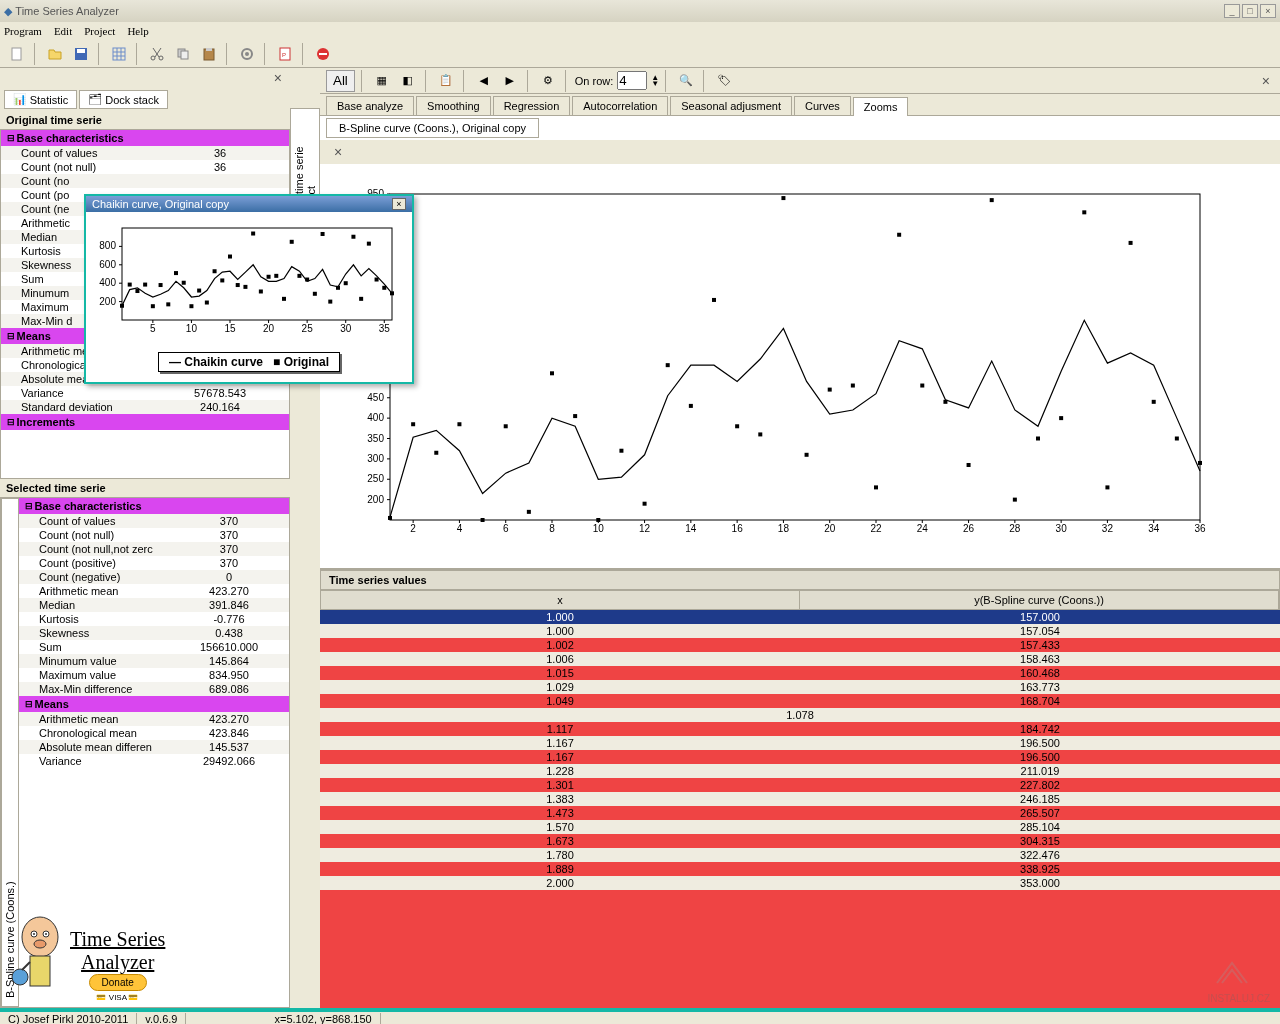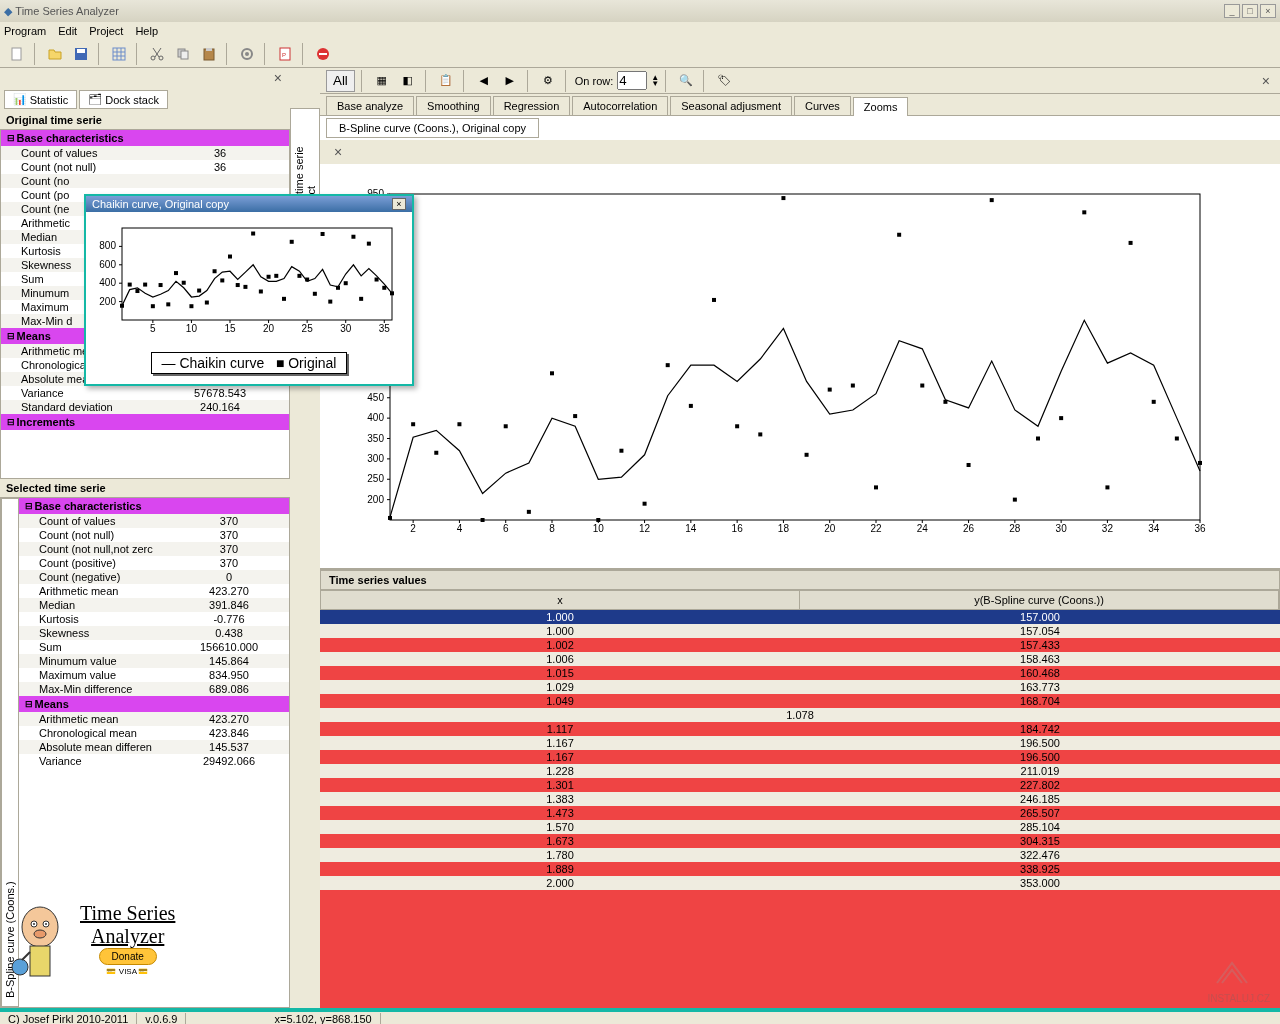--- a/index.html
+++ b/index.html
@@ -1,21 +1,21 @@
 <!DOCTYPE html>
 <html><head>
 <meta charset="utf-8">
 <style>
 * { box-sizing: border-box; margin: 0; padding: 0; }
 body { font-family: Tahoma, sans-serif; font-size: 11px; background: #ece9d8; width: 1280px; height: 1024px; overflow: hidden; }
 .titlebar { background: linear-gradient(#e8e6d9, #d6d3c2); height: 22px; display: flex; align-items: center; padding: 0 4px; color: #555; font-size: 11px; justify-content: space-between; }
 .titlebar-btns { display: flex; gap: 2px; }
 .titlebar-btns span { width: 16px; height: 14px; background: #ece9d8; border: 1px solid #999; display: flex; align-items: center; justify-content: center; font-size: 9px; cursor: pointer; }
 .menubar { background: #ece9d8; height: 18px; display: flex; align-items: center; padding: 0 4px; gap: 12px; }
-.menubar span { cursor: pointer; }
+.menubar span { cursor: pointer; font-family: Liberation Serif, serif; }
 .toolbar { background: #ece9d8; height: 28px; display: flex; align-items: center; padding: 2px 6px; gap: 4px; border-bottom: 1px solid #aca899; }
 .tool-btn { width: 22px; height: 22px; display: flex; align-items: center; justify-content: center; cursor: pointer; border: 1px solid transparent; }
 .tool-sep { width: 4px; height: 22px; border-left: 1px solid #aca899; margin: 0 2px; }
 .main { display: flex; height: 940px; }
 .left-panel { width: 290px; background: #ece9d8; display: flex; flex-direction: column; position: relative; }
 .panel-tabs { display: flex; padding: 2px 4px; background: #ece9d8; }
 .panel-tab { padding: 2px 8px; border: 1px solid #aca899; background: #fff; font-size: 11px; cursor: pointer; display: flex; align-items: center; gap: 3px; }
 .panel-tab + .panel-tab { margin-left: 2px; }
 .section-title { font-weight: bold; padding: 3px 6px; background: #ece9d8; }
 .stat-group-hdr { font-weight: bold; padding: 2px 6px; background: #d946ef; display: flex; align-items: center; gap: 2px; }
@@ -41,21 +41,21 @@
 .table-body { flex: 1; overflow-y: auto; background: #ef4444; }
 .table-row { display: flex; }
 .table-row div { flex: 1; text-align: center; padding: 1px; }
 .table-row:nth-child(even) { background: #efece0; }
 .table-row.selected { background: #1e3a8a; color: #fff; }
 .statusbar { height: 18px; background: #ece9d8; border-top: 4px solid #14b8a6; display: flex; align-items: center; font-size: 11px; }
 .statusbar div { padding: 0 8px; border-right: 1px solid #aca899; }
 .float-window { position: absolute; top: 194px; left: 84px; width: 330px; background: #fff; border: 2px solid #14b8a6; box-shadow: 3px 3px 5px rgba(0,0,0,0.3); z-index: 100; }
 .float-title { background: linear-gradient(#7b9ed6, #3b6ea5); color: #fff; padding: 2px 6px; font-size: 11px; display: flex; justify-content: space-between; align-items: center; }
 .float-close { width: 14px; height: 12px; background: #ece9d8; color: #000; display: flex; align-items: center; justify-content: center; font-size: 9px; cursor: pointer; border: 1px solid #666; }
-.app-logo { position: absolute; bottom: 6px; left: 10px; width: 270px; height: 100px; display: flex; align-items: flex-start; gap: 10px; }
+.app-logo { position: absolute; bottom: 6px; left: 10px; width: 270px; height: 100px; display: flex; align-items: flex-end; }
 .logo-text { font-family: "Times New Roman", serif; font-size: 20px; text-decoration: underline; text-align: center; }
 .donate-btn { background: #ffc439; border: 1px solid #c68a00; border-radius: 10px; padding: 2px 12px; font-size: 10px; cursor: pointer; }
 .vert-tab { writing-mode: vertical-rl; transform: rotate(180deg); padding: 8px 2px; border: 1px solid #aca899; background: #fff; font-size: 11px; }
 .close-x { font-size: 14px; cursor: pointer; padding: 0 4px; color: #555; }
 svg { display: block; }
 .icon-svg { width: 16px; height: 16px; }
 </style>
 </head>
 <body>
 
@@ -625,21 +625,21 @@
         <rect x="244" y="67.80000000000001" width="4" height="4" fill="#000"></rect>
         <rect x="251.71428571428572" y="63.19999999999999" width="4" height="4" fill="#000"></rect>
         <rect x="259.42857142857144" y="16.739999999999995" width="4" height="4" fill="#000"></rect>
         <rect x="267.1428571428571" y="78.84" width="4" height="4" fill="#000"></rect>
         <rect x="274.8571428571429" y="23.64" width="4" height="4" fill="#000"></rect>
         <rect x="282.57142857142856" y="59.52" width="4" height="4" fill="#000"></rect>
         <rect x="290.2857142857143" y="67.80000000000001" width="4" height="4" fill="#000"></rect>
         <rect x="298" y="73.32" width="4" height="4" fill="#000"></rect>
         <path d="M30 87.74 L37.714285714285715 71.64 L45.42857142857143 69.80000000000001 L53.14285714285714 75.32 L60.85714285714286 79 L68.57142857142857 76.24 L76.28571428571428 72.56 L84 63.36 L91.71428571428572 69.80000000000001 L99.42857142857142 79 L107.14285714285714 78.08 L114.85714285714286 72.56 L122.57142857142857 60.6 L130.28571428571428 54.16 L138 53.239999999999995 L145.71428571428572 61.52 L153.42857142857144 54.16 L161.14285714285714 46.800000000000004 L168.85714285714283 58.760000000000005 L176.57142857142856 63.36 L184.28571428571428 63.36 L192 60.6 L199.71428571428572 48.64 L207.42857142857142 53.239999999999995 L215.14285714285714 63.36 L222.85714285714286 60.6 L230.57142857142858 51.4 L238.2857142857143 67.03999999999999 L246 68.88 L253.71428571428572 56 L261.42857142857144 46.800000000000004 L269.1428571428571 57.84 L276.8571428571429 50.48 L284.57142857142856 57.84 L292.2857142857143 66.12 L300 75.32 " fill="none" stroke="#000" stroke-width="1.2"></path>
       </svg>
-    <div class="chart-legend" style="font-size:14px;">
+    <div class="chart-legend" style="font-size:12px;font-weight:bold;">
       <span class="chart-legend-box">— <span>Chaikin curve</span> &nbsp; ■ <span>Original</span></span>
     </div>
   </div>
 </div>
 
 <div style="position:absolute; bottom:20px; right:10px; opacity:0.3; font-size:10px; color:#666;">
   <svg width="50" height="40" viewBox="0 0 50 40">
       <path d="M10 30 L25 10 L40 30 M15 30 L25 17 L35 30" fill="none" stroke="#999" stroke-width="2"></path>
     </svg>
   <div>INSTALUJ.CZ</div>

